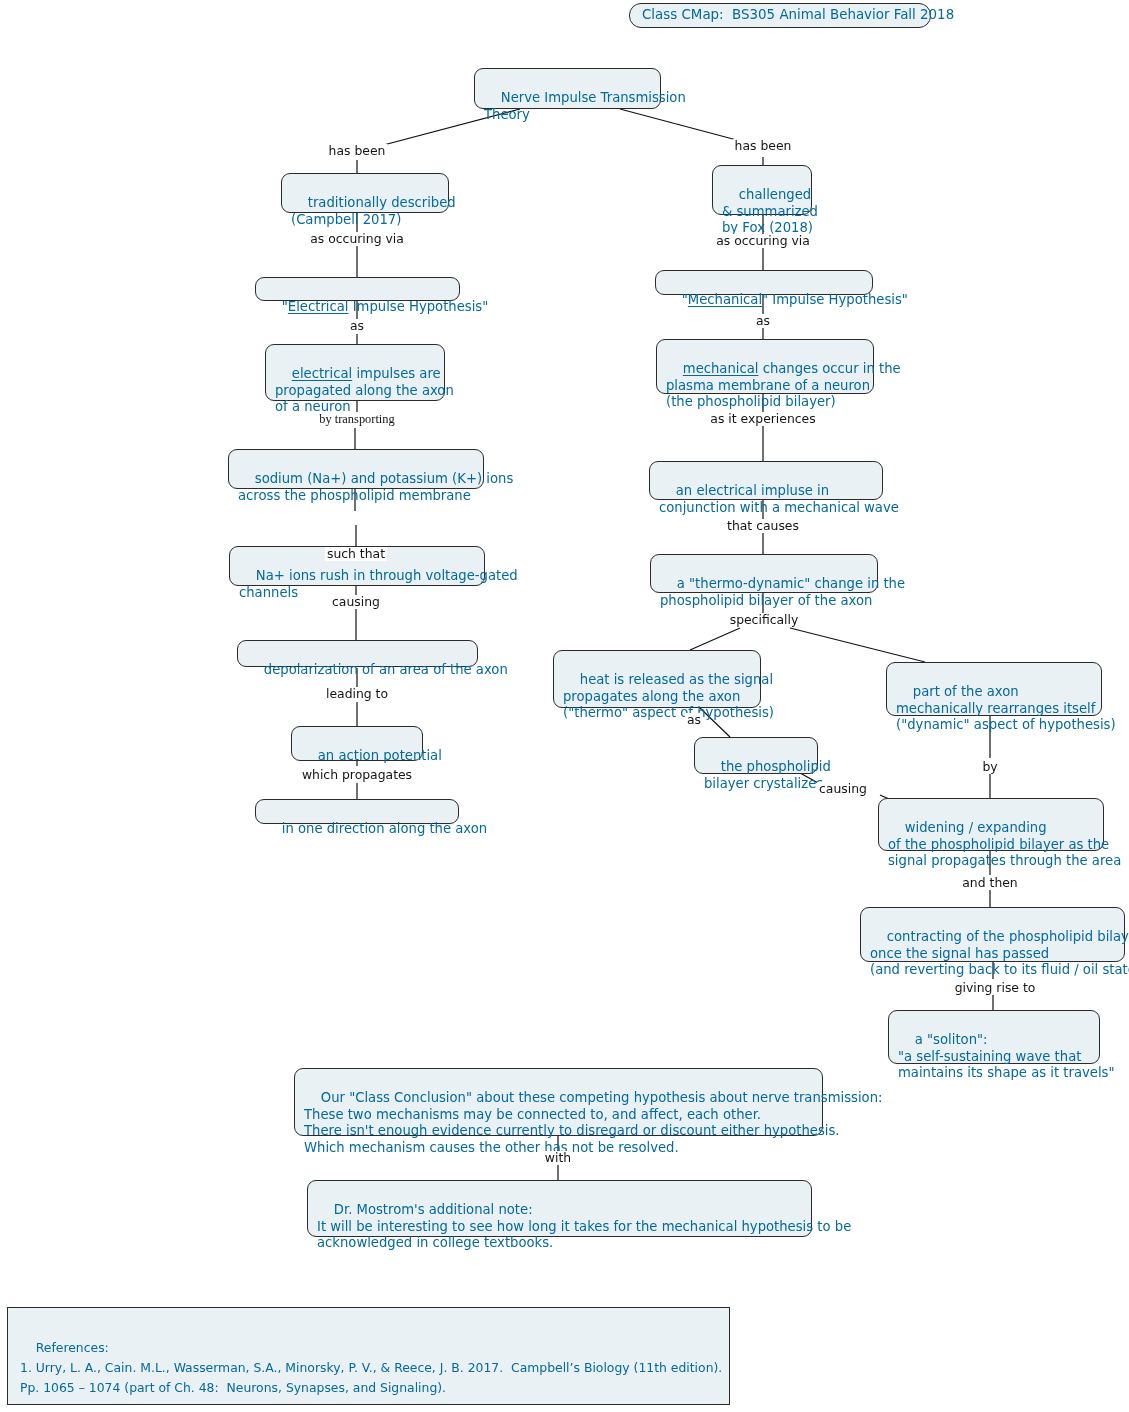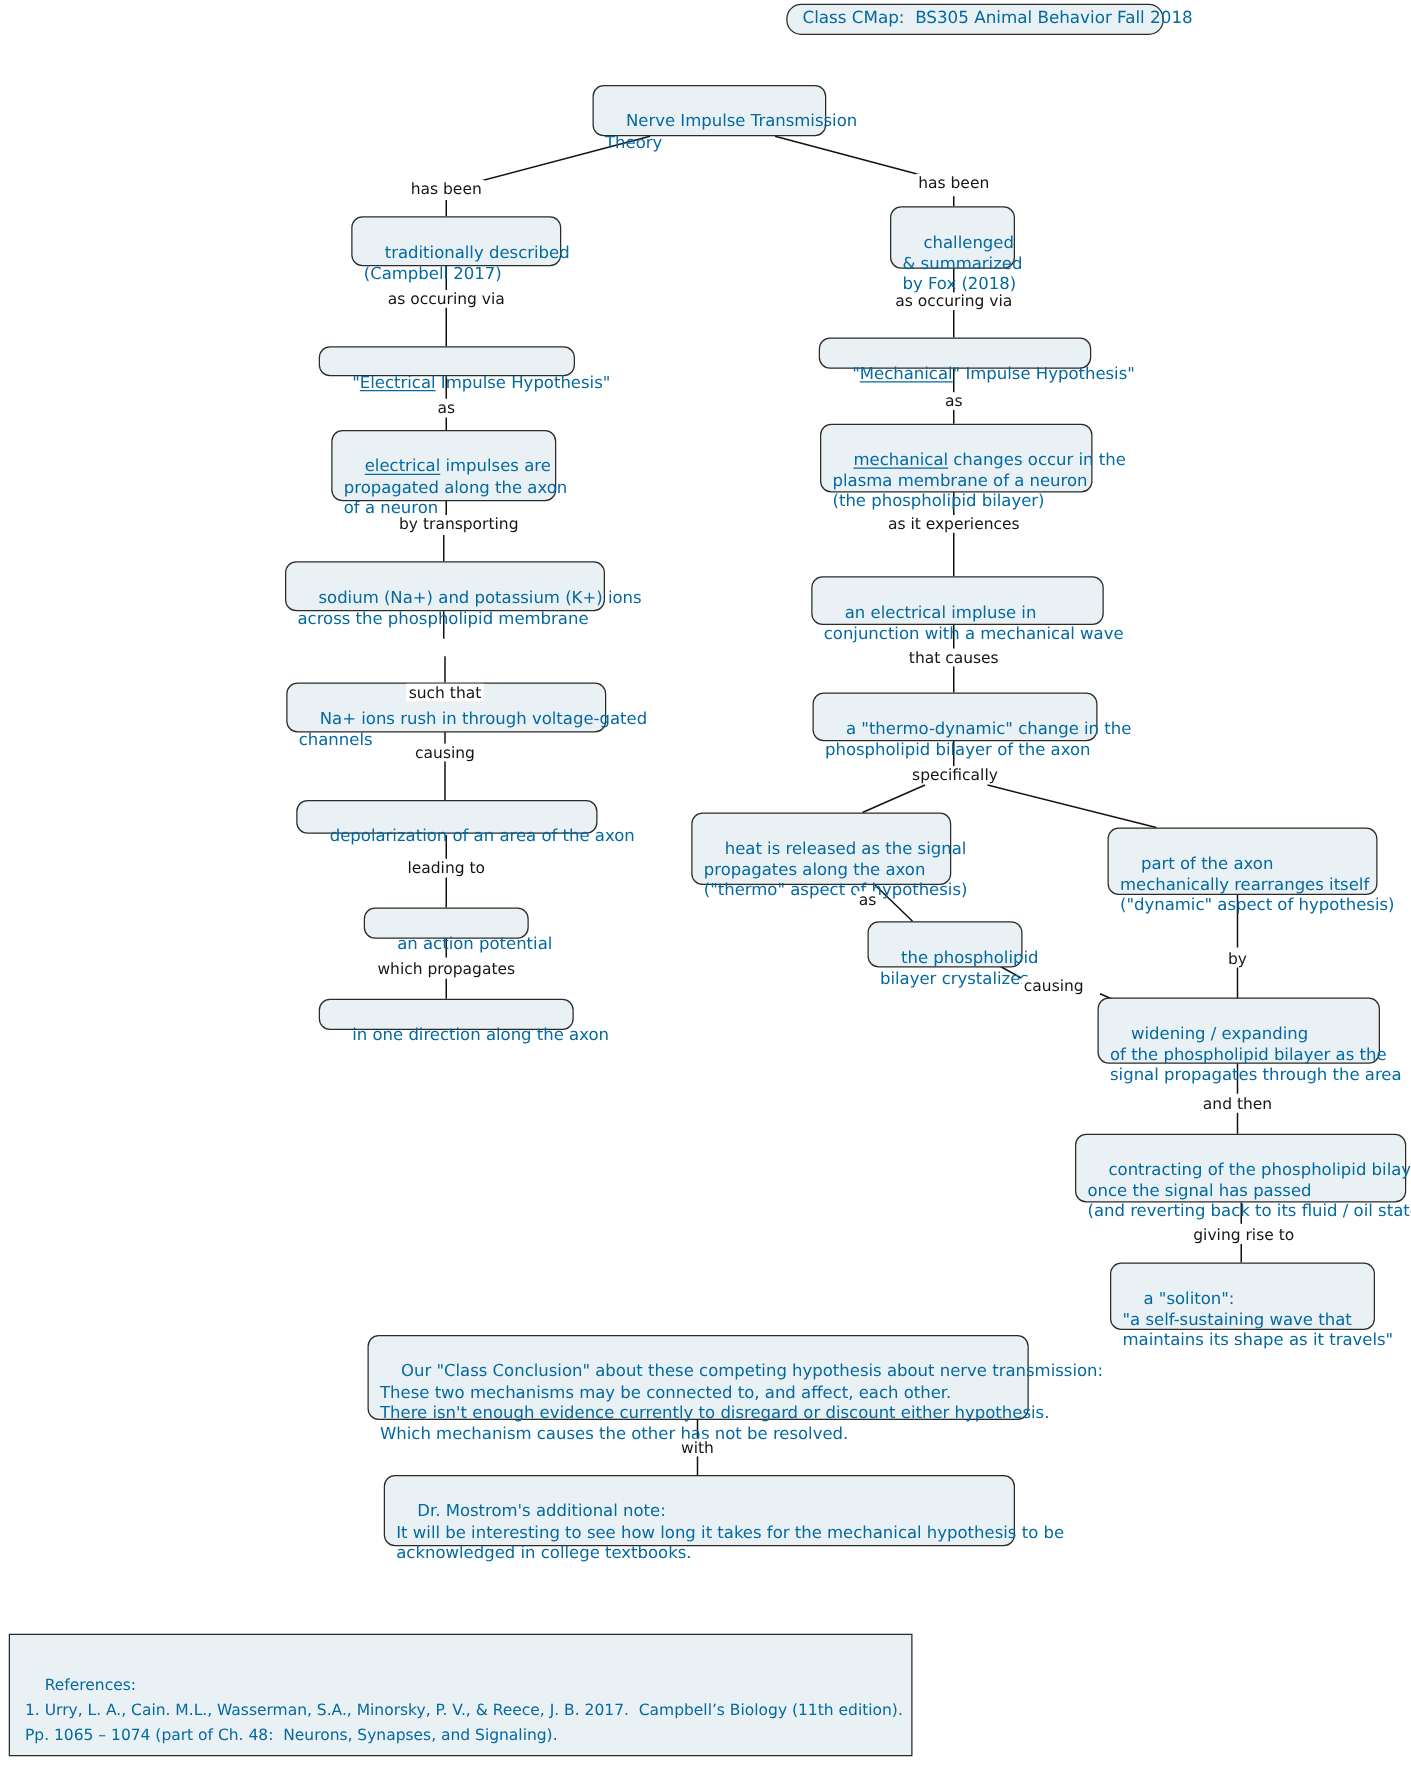--- a/index.html
+++ b/index.html
@@ -172,21 +172,21 @@
 
   <div class="node" style="left:229px; top:546px; width:256px; height:40px;">
     <span>Na+ ions rush in through voltage-gated
 channels</span>
   </div>
 
   <div class="node" style="left:237px; top:640px; width:241px; height:27px;">
     <span>depolarization of an area of the axon</span>
   </div>
 
-  <div class="node" style="left:291px; top:726px; width:132px; height:25px;">
+  <div class="node" style="left:291px; top:726px; width:132px; height:35px;">
     <span>an action potential</span>
   </div>
 
   <div class="node" style="left:255px; top:799px; width:204px; height:25px;">
     <span>in one direction along the axon</span>
   </div>
 
   <div class="node" style="left:712px; top:165px; width:100px; height:50px;">
     <span>challenged
 &amp; summarized
@@ -274,21 +274,21 @@
   <div class="link-label" style="left:763px; top:139px;"><span>has been</span></div>
 
   <div class="link-label" style="left:357px; top:232px;"><span>as occuring via</span></div>
 
   <div class="link-label" style="left:763px; top:234px;"><span>as occuring via</span></div>
 
   <div class="link-label" style="left:357px; top:319px;"><span>as</span></div>
 
   <div class="link-label" style="left:763px; top:314px;"><span>as</span></div>
 
-  <div class="link-label" style="left:367px; top:412px;"><span>by transporting</span></div>
+  <div class="link-label" style="left:357px; top:412px;font-family:Liberation Serif, serif;"><span>by transporting</span></div>
 
   <div class="link-label" style="left:763px; top:412px;"><span>as it experiences</span></div>
 
   <div class="link-label" style="left:356px; top:511px;margin-top:36px;"><span>such that</span></div>
 
   <div class="link-label" style="left:763px; top:519px;"><span>that causes</span></div>
 
   <div class="link-label" style="left:356px; top:595px;"><span>causing</span></div>
 
   <div class="link-label" style="left:764px; top:613px;"><span>specifically</span></div>

